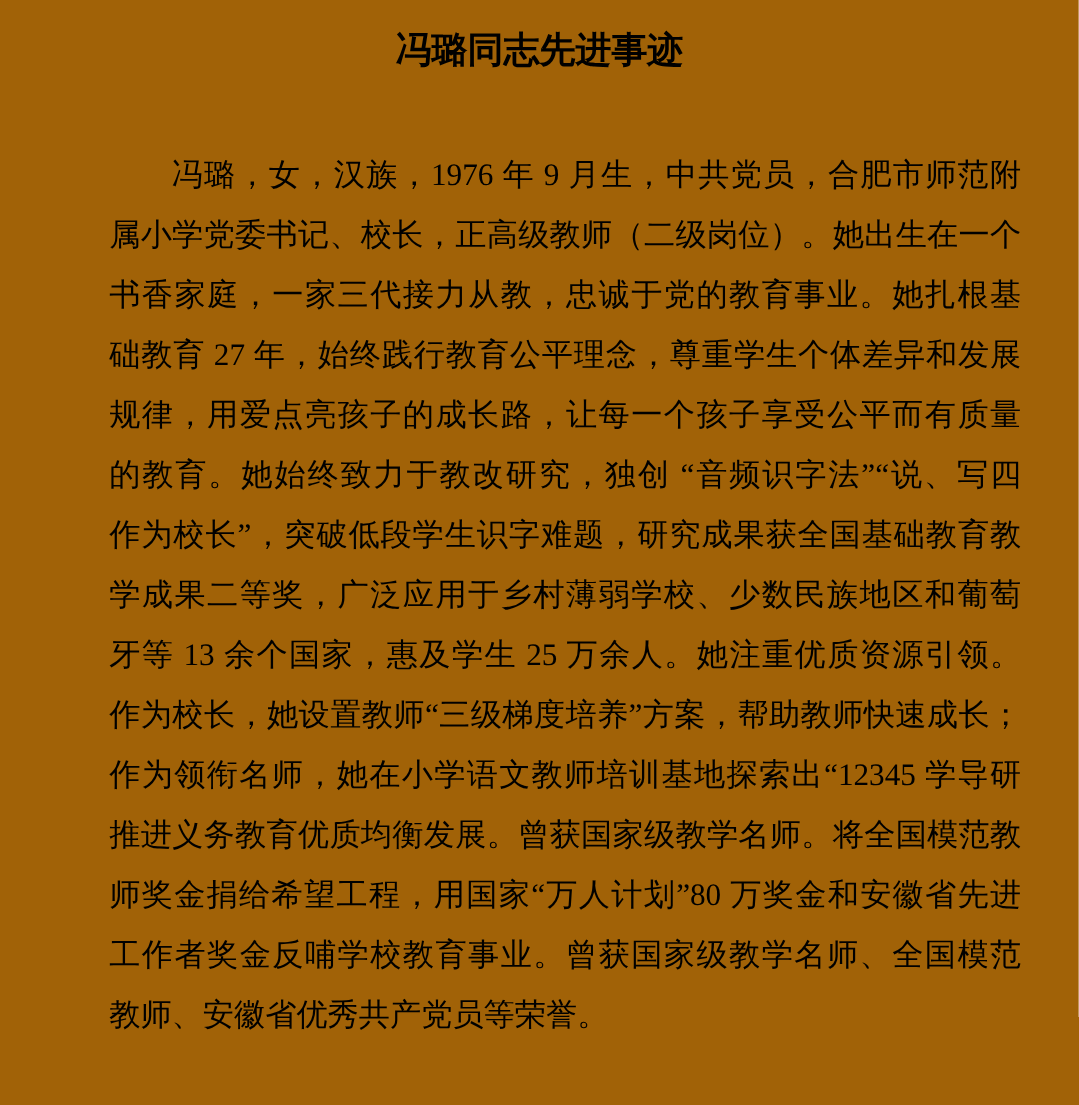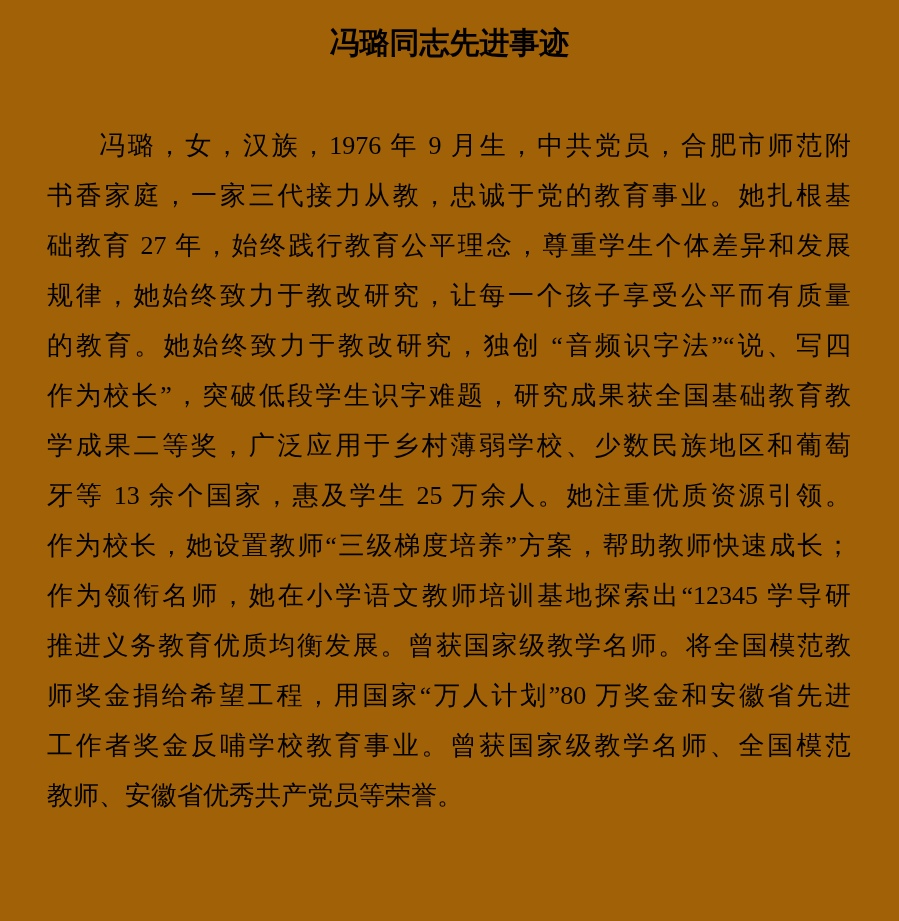--- a/index.html
+++ b/index.html
@@ -32,42 +32,44 @@
     font-family: "Liberation Serif", "DejaVu Serif", serif;
     font-size: 26px;
     color: #000000;
   }
   .line {
     height: 50px;
     line-height: 50px;
     white-space: nowrap;
     text-align: justify;
     text-align-last: justify;
+    margin-left: 44px;
     -moz-text-align-last: justify;
   }
   .line.first {
     text-indent: 2em;
   }
   .line.last {
     text-align: center;
     text-align-last: left;
     -moz-text-align-last: left;
   }
 </style>
 </head>
 <body>
 
 <div class="page">
   <h1 class="doc-title">冯璐同志先进事迹</h1>
 
   <div class="body-text">
     <div class="line first">冯璐，女，汉族，1976 年 9 月生，中共党员，合肥市师范附</div>
+    <div class="line">属小学党委书记、校长，正高级教师（二级岗位）。她出生在一个</div>
     <div class="line">书香家庭，一家三代接力从教，忠诚于党的教育事业。她扎根基</div>
     <div class="line">础教育 27 年，始终践行教育公平理念，尊重学生个体差异和发展</div>
-    <div class="line">规律，她始终致力于教改研究，让每一个孩子享受公平而有质量</div>
+    <div class="line">规律，用爱点亮孩子的成长路，让每一个孩子享受公平而有质量</div>
     <div class="line">的教育。她始终致力于教改研究，独创 “音频识字法”“说、写四</div>
     <div class="line">作为校长”，突破低段学生识字难题，研究成果获全国基础教育教</div>
     <div class="line">学成果二等奖，广泛应用于乡村薄弱学校、少数民族地区和葡萄</div>
     <div class="line">牙等 13 余个国家，惠及学生 25 万余人。她注重优质资源引领。</div>
     <div class="line">作为校长，她设置教师“三级梯度培养”方案，帮助教师快速成长；</div>
     <div class="line">作为领衔名师，她在小学语文教师培训基地探索出“12345 学导研</div>
     <div class="line">推进义务教育优质均衡发展。曾获国家级教学名师。将全国模范教</div>
     <div class="line">师奖金捐给希望工程，用国家“万人计划”80 万奖金和安徽省先进</div>
     <div class="line">工作者奖金反哺学校教育事业。曾获国家级教学名师、全国模范</div>
     <div class="line last">教师、安徽省优秀共产党员等荣誉。</div>

